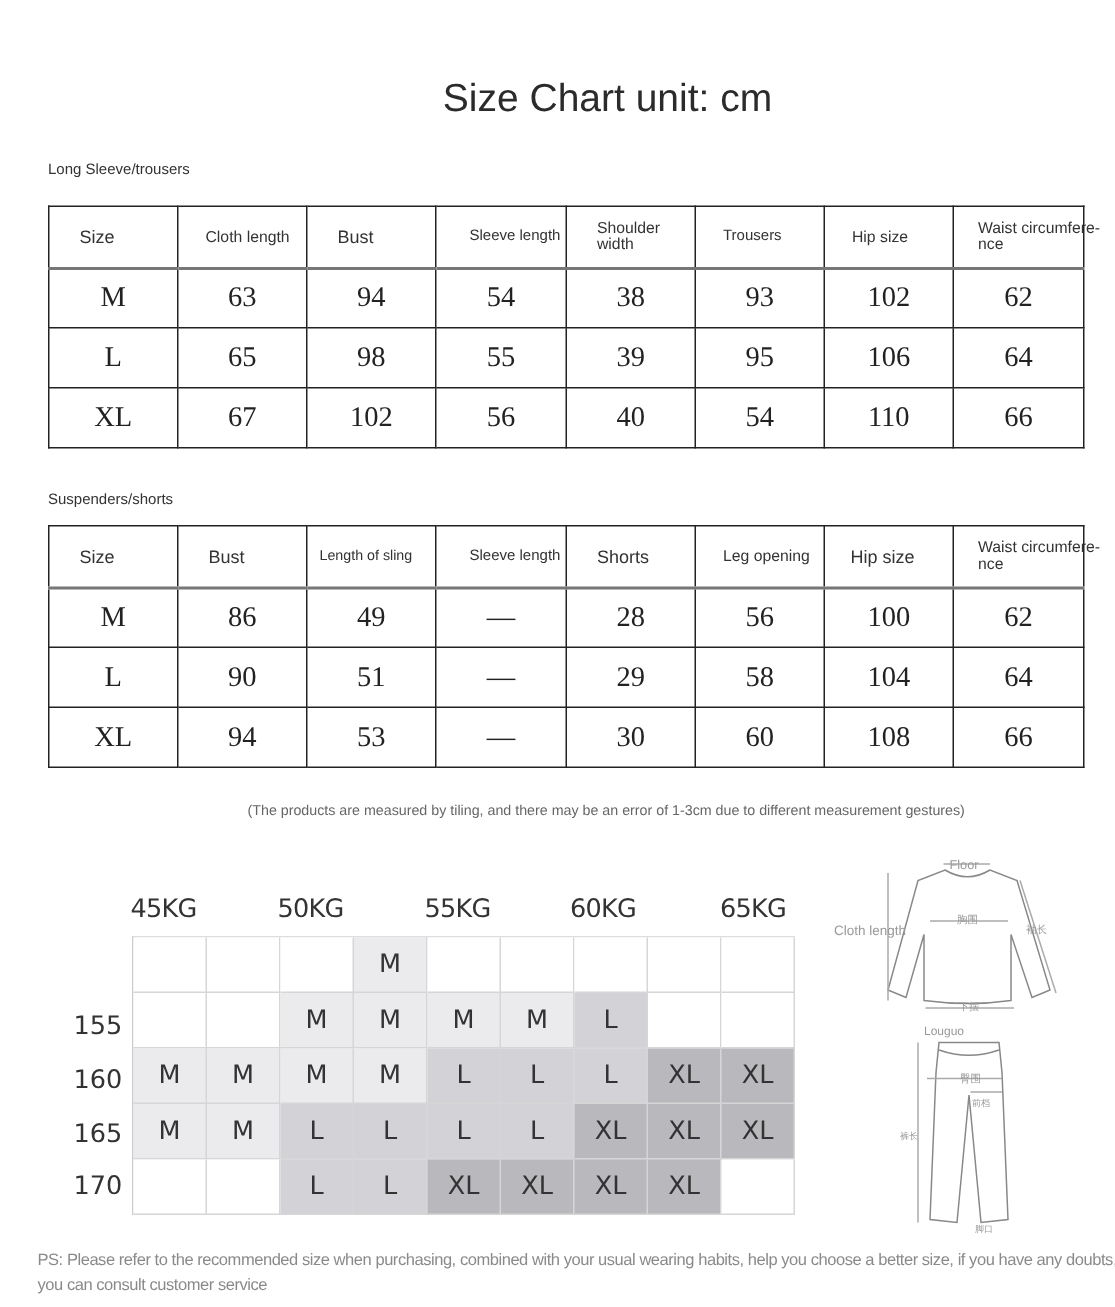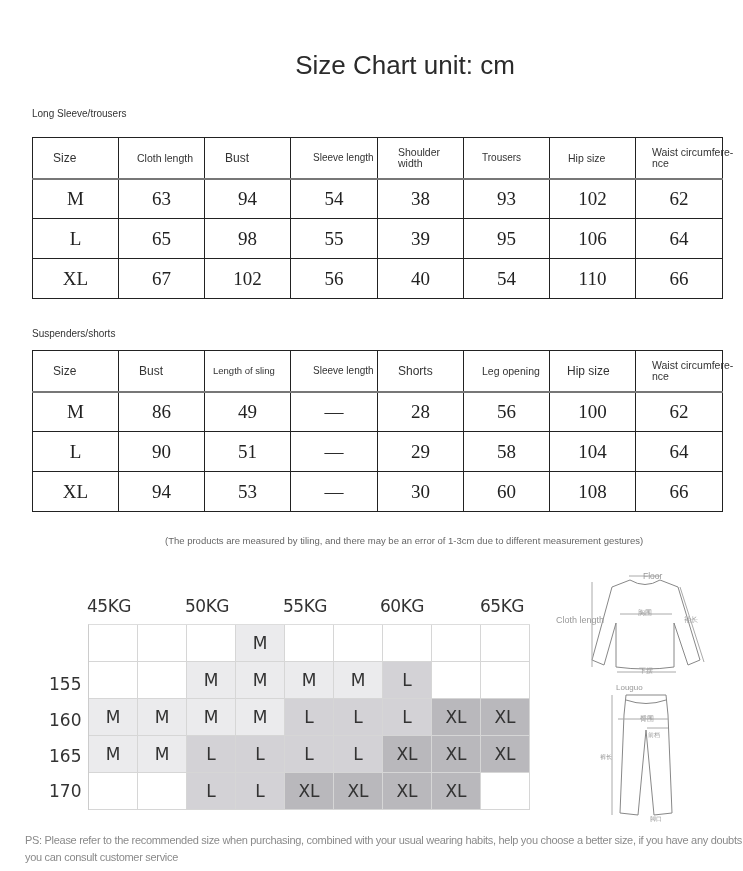--- a/index.html
+++ b/index.html
@@ -280,21 +280,21 @@
       <line x1="130" y1="22" x2="154" y2="97" stroke="#aaa"></line>
       <line x1="79" y1="11" x2="110" y2="11" stroke="#aaa"></line>
 
       <path d="M76 130 L116 130 L118 150 L122 248 L104 250 L96 165 L88 250 L70 248 L74 150 Z"></path>
       <path d="M76 135 Q96 142 116 135"></path>
       <line x1="68" y1="154" x2="118" y2="154" stroke="#aaa"></line>
       <line x1="62" y1="130" x2="62" y2="250" stroke="#aaa"></line>
       <line x1="97" y1="163" x2="118" y2="163" stroke="#aaa"></line>
     </g>
   </svg>
-  <span class="lbl" style="left:83px;top:6px;margin-left:10px;">Floor</span>
+  <span class="lbl" style="left:83px;top:6px;">Floor</span>
   <span class="lbl" style="left:6px;top:50px;font-size:9px;">Cloth length</span>
   <span class="lbl" style="left:88px;top:43px;font-size:7px;">胸围</span>
   <span class="lbl" style="left:134px;top:50px;font-size:7px;">袖长</span>
   <span class="lbl" style="left:89px;top:101px;font-size:7px;">下摆</span>
   <span class="lbl" style="left:66px;top:118px;font-size:8px;">Louguo</span>
   <span class="lbl" style="left:90px;top:149px;font-size:7px;">臀围</span>
   <span class="lbl" style="left:98px;top:166px;font-size:6px;">前档</span>
   <span class="lbl" style="left:50px;top:188px;font-size:6px;">裤长</span>
   <span class="lbl" style="left:100px;top:250px;font-size:6px;">脚口</span>
 </div>

